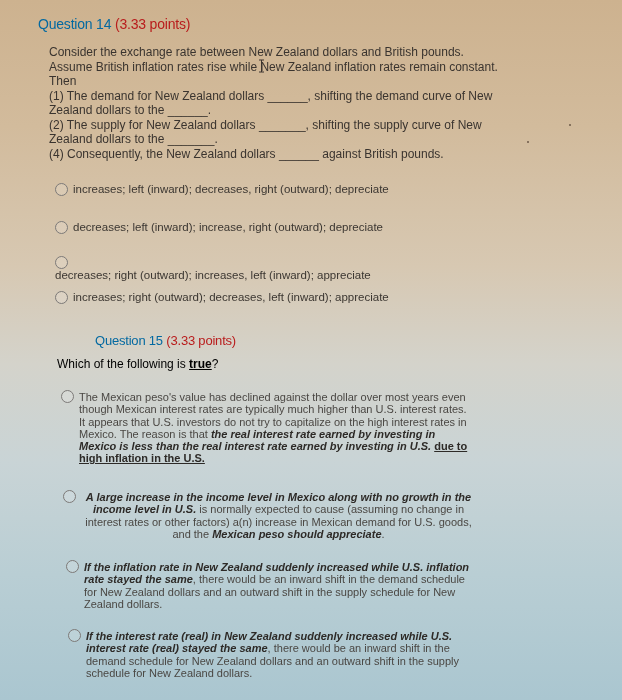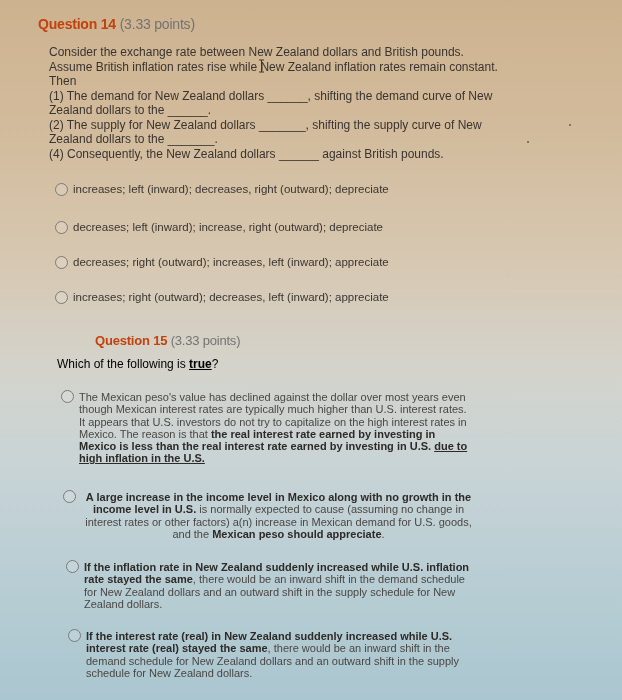--- a/index.html
+++ b/index.html
@@ -25,22 +25,22 @@
     .page {
       position: absolute;
       left: 0; top: 0;
       width: 622px; height: 700px;
     }
     .q-title {
       position: absolute;
       font-size: 14px;
       letter-spacing: -0.2px;
     }
-    .q-title .num { font-weight: bold; color: #c2410c; }
-    .q-title .pts { color: #737373; }
+    .q-title .num { font-weight: normal; color: #0369a1; }
+    .q-title .pts { color: #b91c1c; }
     .q14-title { left: 38px; top: 16px; }
     .q14-body {
       position: absolute;
       left: 49px; top: 45px;
       width: 490px;
       font-size: 12px;
       line-height: 14.5px;
       color: #3a342f;
     }
     .q14-body .line { white-space: nowrap; }
@@ -76,21 +76,21 @@
     .q15-prompt .u { text-decoration: underline; font-weight: bold; }
     .q15-opt {
       position: absolute;
       display: flex;
       align-items: flex-start;
       font-size: 11px;
       line-height: 12.3px;
       color: #4a4743;
     }
     .q15-opt .txt { width: 395px; }
-    .q15-opt .b { font-weight: bold; color: #2d2a27; }
+    .q15-opt .b { font-weight: bold; color: #2d2a27; font-style: italic; }
     .q15-opt .ul { text-decoration: underline; font-weight: bold; color: #2d2a27; }
     .q15-opt .radio { margin-top: -1px; }
     .cursor {
       position: absolute;
       left: 258px; top: 59px;
       width: 7px; height: 14px;
     }
     .dot {
       position: absolute;
       width: 2px; height: 2px;
@@ -125,21 +125,21 @@
 
   <div class="options q14-opts" style="top:0;">
     <label class="opt" style="top:183px;">
       <span class="radio"></span>
       <span>increases; left (inward); decreases, right (outward); depreciate</span>
     </label>
     <label class="opt" style="top:221px;">
       <span class="radio"></span>
       <span>decreases; left (inward); increase, right (outward); depreciate</span>
     </label>
-    <label class="opt" style="top:256px;">
+    <label class="opt" style="top:256px;flex-direction:column;">
       <span class="radio"></span>
       <span>decreases; right (outward); increases, left (inward); appreciate</span>
     </label>
     <label class="opt" style="top:291px;">
       <span class="radio"></span>
       <span>increases; right (outward); decreases, left (inward); appreciate</span>
     </label>
   </div>
 
   <div class="q-title q15-title">

